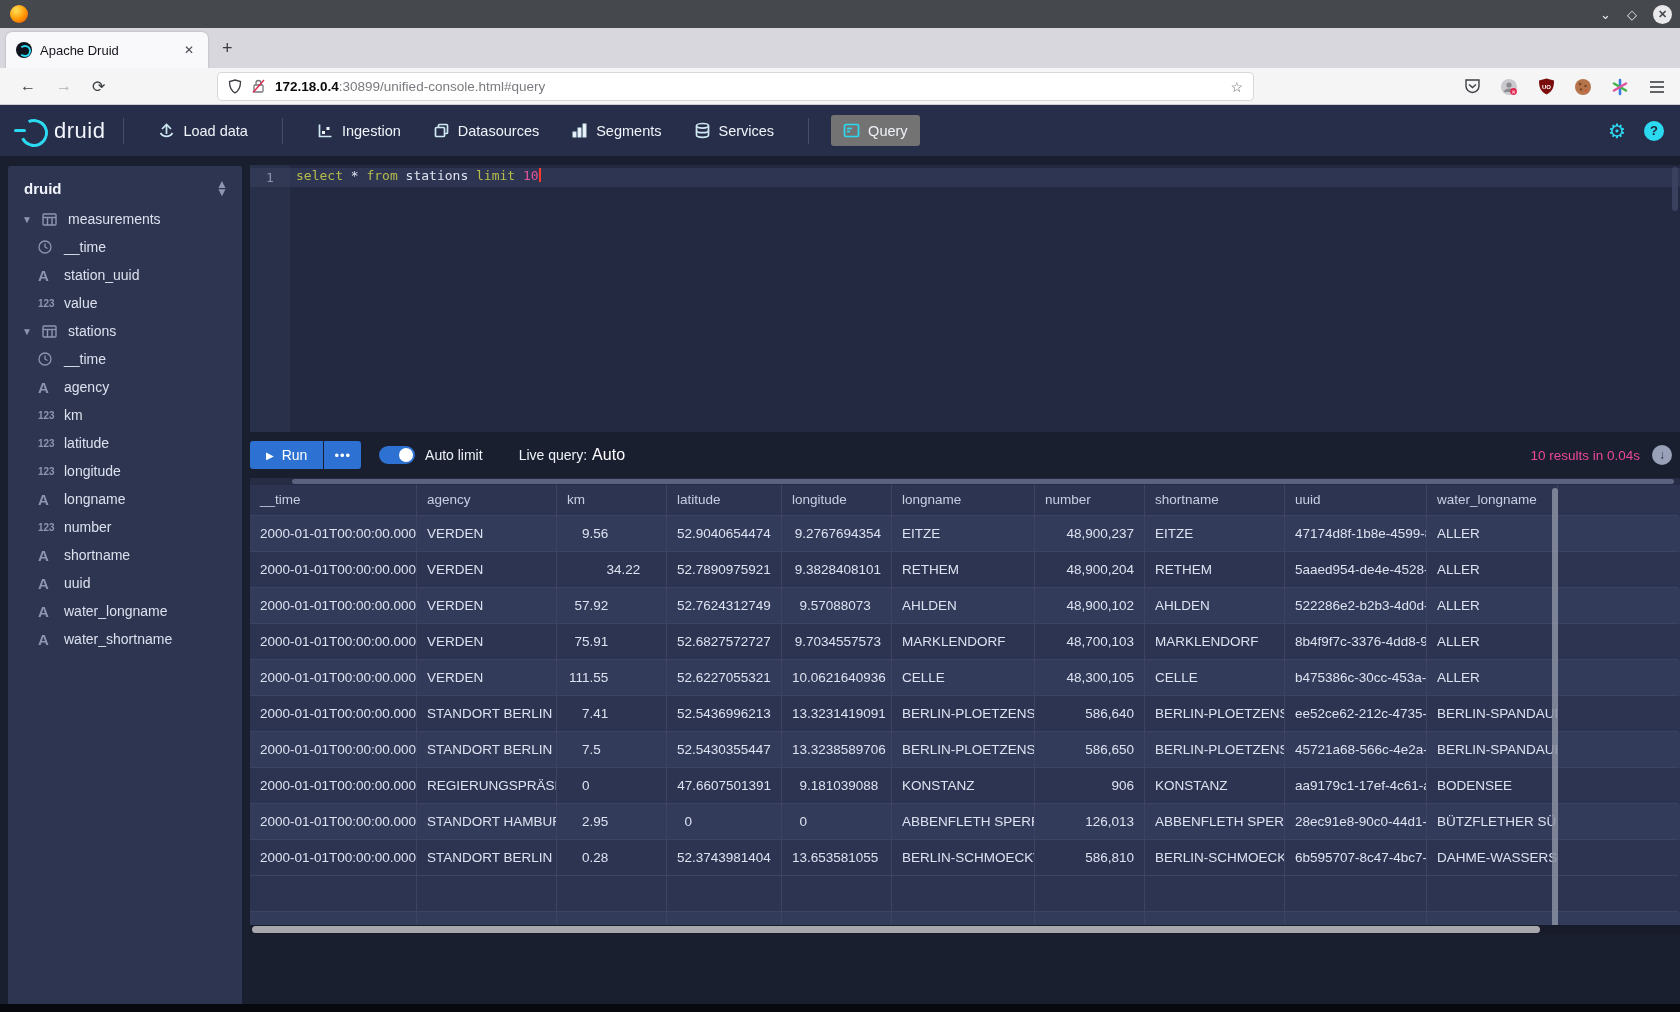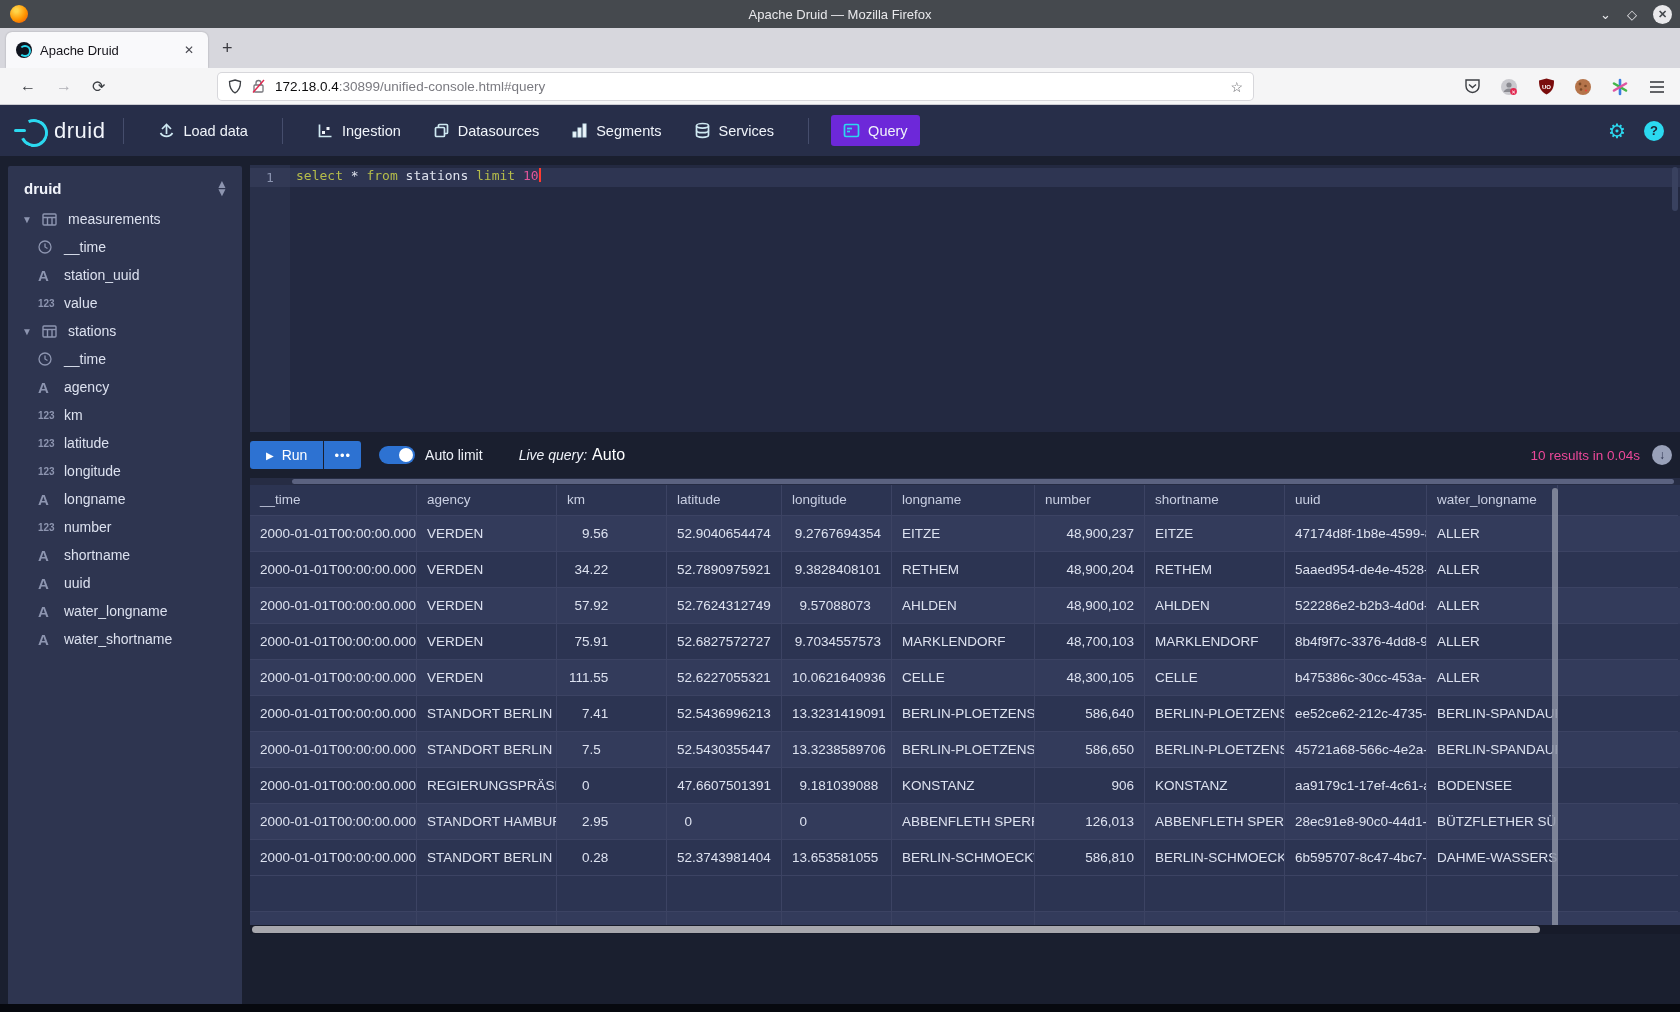--- a/index.html
+++ b/index.html
@@ -28,38 +28,38 @@
   #newtab-btn { position:absolute; left:222px; top:12px; color:#3a3a40; font-size:18px; line-height:16px; }
 
   #toolbar { left:0; top:68px; width:1680px; height:37px; background:#f5f5f6; border-bottom:1px solid #ccccd2;
     display:flex; align-items:center; }
   .nav-arrow { font-size:16px; color:#3c3f44; margin-left:20px; }
   .nav-arrow.disabled { color:#b0b0b6; }
   #urlbar { position:absolute; left:218px; top:5px; width:1035px; height:27px; background:#ffffff;
     border-radius:4px; box-shadow:0 0 0 1px #d7d7db; display:flex; align-items:center; padding:0 10px; }
   .url-ico { margin-right:10px; flex:0 0 auto; display:flex; }
   #url-text { font-size:13.5px; color:#7a7a80; flex:1; white-space:nowrap; overflow:hidden; }
-  #url-text b { color:#0c0c0d; font-weight:normal;text-align:right; }
+  #url-text b { color:#0c0c0d; font-weight:bold;text-align:right; }
   #url-star { color:#5b5b60; font-size:14px; }
   .tb-icons { position:absolute; right:14px; top:0; height:37px; display:flex; align-items:center; gap:19px; }
   .tb-ico { width:18px; height:18px; display:flex; align-items:center; justify-content:center; }
 
   
   #druid-header { left:0; top:105px; width:1680px; height:51px; background:#272e49; display:flex; align-items:center; }
   #druid-logo { display:flex; align-items:center; margin-left:16px; }
   #logo-mark { width:30px; height:30px; position:relative; }
   #logo-mark::before { content:""; position:absolute; left:4px; top:3px; width:22px; height:22px;
     border:3px solid #2bd9f0; border-radius:50%; border-left-color:transparent; transform:rotate(20deg); }
   #logo-mark::after { content:""; position:absolute; left:-2px; top:13px; width:12px; height:3px; background:#2bd9f0; border-radius:2px; }
   #logo-text { color:#f2f5fb; font-size:22px; margin-left:8px; letter-spacing:.5px; font-weight:400; }
   .hdr-sep { width:1px; height:26px; background:#454d6c; margin:0 18px; }
   .nav-item { display:flex; align-items:center; gap:8px; color:#f0f4fa; font-size:14.5px; padding:7px 12px;
     border-radius:3px; cursor:pointer; margin:0 4px; }
   .nav-item svg { stroke:#cfe9f2; }
-  .nav-item.active { background:#6d28d9; }
+  .nav-item.active { background:#737373; }
   .nav-item.active svg { stroke:#2bd9f0; }
   .hdr-right { position:absolute; right:16px; top:0; height:51px; display:flex; align-items:center; gap:18px; }
   #gear-icon { color:#2bd9f0; font-size:20px; }
   #help-icon { width:20px; height:20px; border-radius:50%; background:#2bd9f0; color:#1c2130;
     font-size:13px; font-weight:bold; display:flex; align-items:center; justify-content:center; }
 
   
   #sidebar { left:8px; top:166px; width:234px; height:840px; background:#2e3550; border-radius:2px; overflow:hidden; }
   #schema-title { display:flex; align-items:center; justify-content:space-between; padding:14px 14px 8px 16px;
     color:#f0f3fa; font-size:15px; font-weight:bold; }
@@ -89,21 +89,21 @@
   
   #runbar { left:250px; top:432px; width:1430px; height:46px; display:flex; align-items:center; }
   #run-btn { height:28px; background:#2d72d2; color:#fff; font-size:14px; display:flex; align-items:center;
     gap:8px; padding:0 16px; border-radius:3px 0 0 3px; cursor:pointer; }
   #run-play { font-size:10px; }
   #more-btn { height:28px; background:#2d72d2; color:#fff; display:flex; align-items:center; padding:0 10px;
     border-radius:0 3px 3px 0; margin-left:1px; font-size:13px; letter-spacing:1px; cursor:pointer; }
   #auto-limit-toggle { width:36px; height:18px; border-radius:10px; background:#2d72d2; position:relative; margin-left:18px; cursor:pointer; }
   #auto-limit-toggle::after { content:""; position:absolute; right:2px; top:2px; width:14px; height:14px; border-radius:50%; background:#fff; }
   #auto-limit-label { color:#eef1f8; font-size:14px; margin-left:10px; }
-  #live-query { color:#eef1f8; font-size:14px; margin-left:36px;font-style:italic; }
+  #live-query { color:#eef1f8; font-size:14px; margin-left:36px; }
   #live-query-value { color:#ffffff; margin-left:5px; cursor:pointer; }
   #results-info { position:absolute; right:40px; color:#ec4899; font-size:13.5px; }
   #download-btn { position:absolute; right:8px; width:20px; height:20px; border-radius:50%; background:#99a1b9;
     color:#272e49; display:flex; align-items:center; justify-content:center; font-size:12px; cursor:pointer; }
 
   
   #table-wrap { left:250px; top:478px; width:1430px; height:456px; overflow:hidden; }
   #top-hscroll { position:absolute; left:0; top:0; width:1430px; height:7px; background:#262c44; }
   #top-hscroll .thumb { position:absolute; left:42px; top:1px; height:5px; width:1382px; background:#5b6280; border-radius:3px; }
   #grid { position:absolute; left:0; top:7px; width:1430px; }
@@ -122,21 +122,20 @@
   #bottom-hscroll .thumb { position:absolute; left:2px; top:1px; width:1288px; height:7px; background:#a7a7ad; border-radius:4px; }
   #bottom-strip { left:0; top:1004px; width:1680px; height:8px; background:#07090f; }
 
   svg { display:block; }
 </style>
 </head>
 <body>
 
 <div id="titlebar" class="abs">
   <div id="ff-logo"></div>
-  <div id="win-title">Apache Druid — Mozilla Firefox</div>
   <div class="win-btns">
     <span class="win-glyph">⌄</span>
     <span class="win-glyph">◇</span>
     <span id="win-close">✕</span>
   </div>
 </div>
 
 <div id="tabstrip" class="abs">
   <div id="tab-active">
     <span id="tab-favicon"></span>
@@ -450,21 +449,21 @@
         <div class="g-cell" style="width: 143px;">EITZE</div>
         <div class="g-cell right" style="width: 110px;">48,900,237</div>
         <div class="g-cell" style="width: 140px;">EITZE</div>
         <div class="g-cell" style="width: 142px;">47174d8f-1b8e-4599-8a</div>
         <div class="g-cell" style="width: 131px;">ALLER</div>
         <div class="g-cell filler" style="width: 120px;"></div>
       </div>
       <div class="g-row dark">
         <div class="g-cell" style="width: 167px;">2000-01-01T00:00:00.000Z</div>
         <div class="g-cell" style="width: 140px;">VERDEN</div>
-        <div class="g-cell" style="width: 110px;"><span class="int" style="width: 3ch;">34</span>.22</div>
+        <div class="g-cell" style="width: 110px;"><span class="int" style="width: 3ch; margin-left: 32px;">34</span>.22</div>
         <div class="g-cell" style="width: 115px;"><span class="int" style="width: 2ch;">52</span>.7890975921</div>
         <div class="g-cell" style="width: 110px;"><span class="int" style="width: 2ch;">9</span>.3828408101</div>
         <div class="g-cell" style="width: 143px;">RETHEM</div>
         <div class="g-cell right" style="width: 110px;">48,900,204</div>
         <div class="g-cell" style="width: 140px;">RETHEM</div>
         <div class="g-cell" style="width: 142px;">5aaed954-de4e-4528-8f</div>
         <div class="g-cell" style="width: 131px;">ALLER</div>
         <div class="g-cell filler" style="width: 120px;"></div>
       </div>
       <div class="g-row light">

